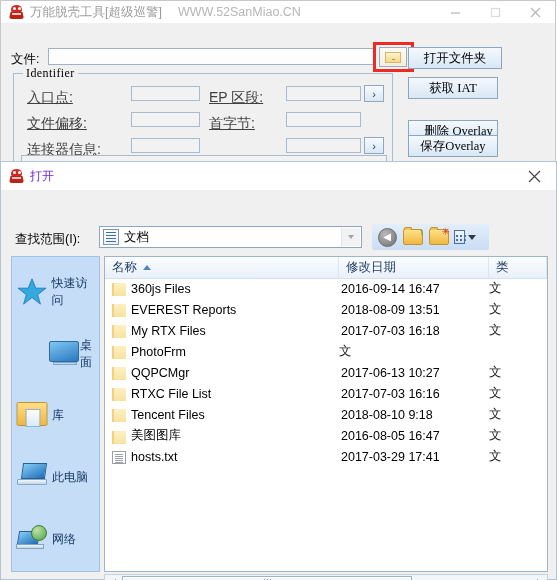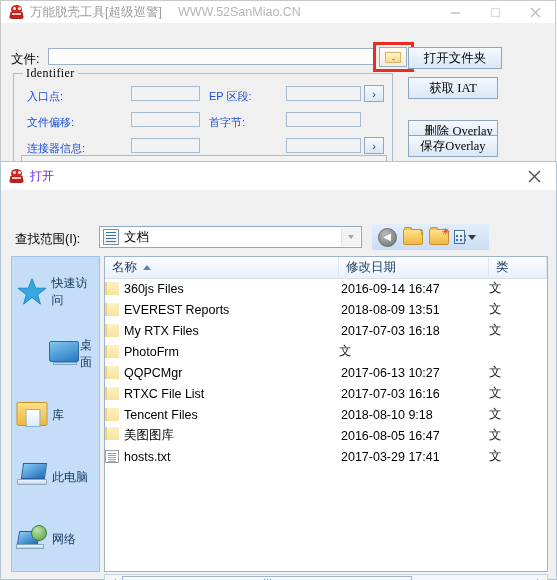--- a/index.html
+++ b/index.html
@@ -166,22 +166,23 @@
     position: absolute;
     left: 22px; top: 43px;
     background: #f0f0f0;
     padding: 0 3px;
     font-family: "Liberation Serif", "DejaVu Serif", serif;
     font-size: 12px;
     letter-spacing: 0.4px;
   }
   .idf-label {
     position: absolute;
-    font-size: 11px;
-    color: #1d4ed8;
+    font-size: 14px;
+    color: #404040;
+    text-decoration: underline;
   }
   .idf-input {
     position: absolute;
     height: 15px;
     background: #f2f2f2;
     border: 1px solid #a8bacd;
     box-sizing: border-box;
   }
   .idf-arrow {
     position: absolute;
@@ -555,21 +556,22 @@
     left: 0; top: 21px; right: 0; bottom: 0;
   }
   .row {
     height: 21px;
     display: flex;
     align-items: center;
   }
   .cell-name {
     width: 234px;
     display: flex;
-    align-items: flex-start;
+    align-items: flex-end;
+    padding-left: 7px;
     box-sizing: border-box;
     font-size: 12.5px;
     white-space: nowrap;
     overflow: hidden;
   }
   .cell-date {
     width: 150px;
     font-size: 12.5px;
     padding-left: 2px;
     box-sizing: border-box;

